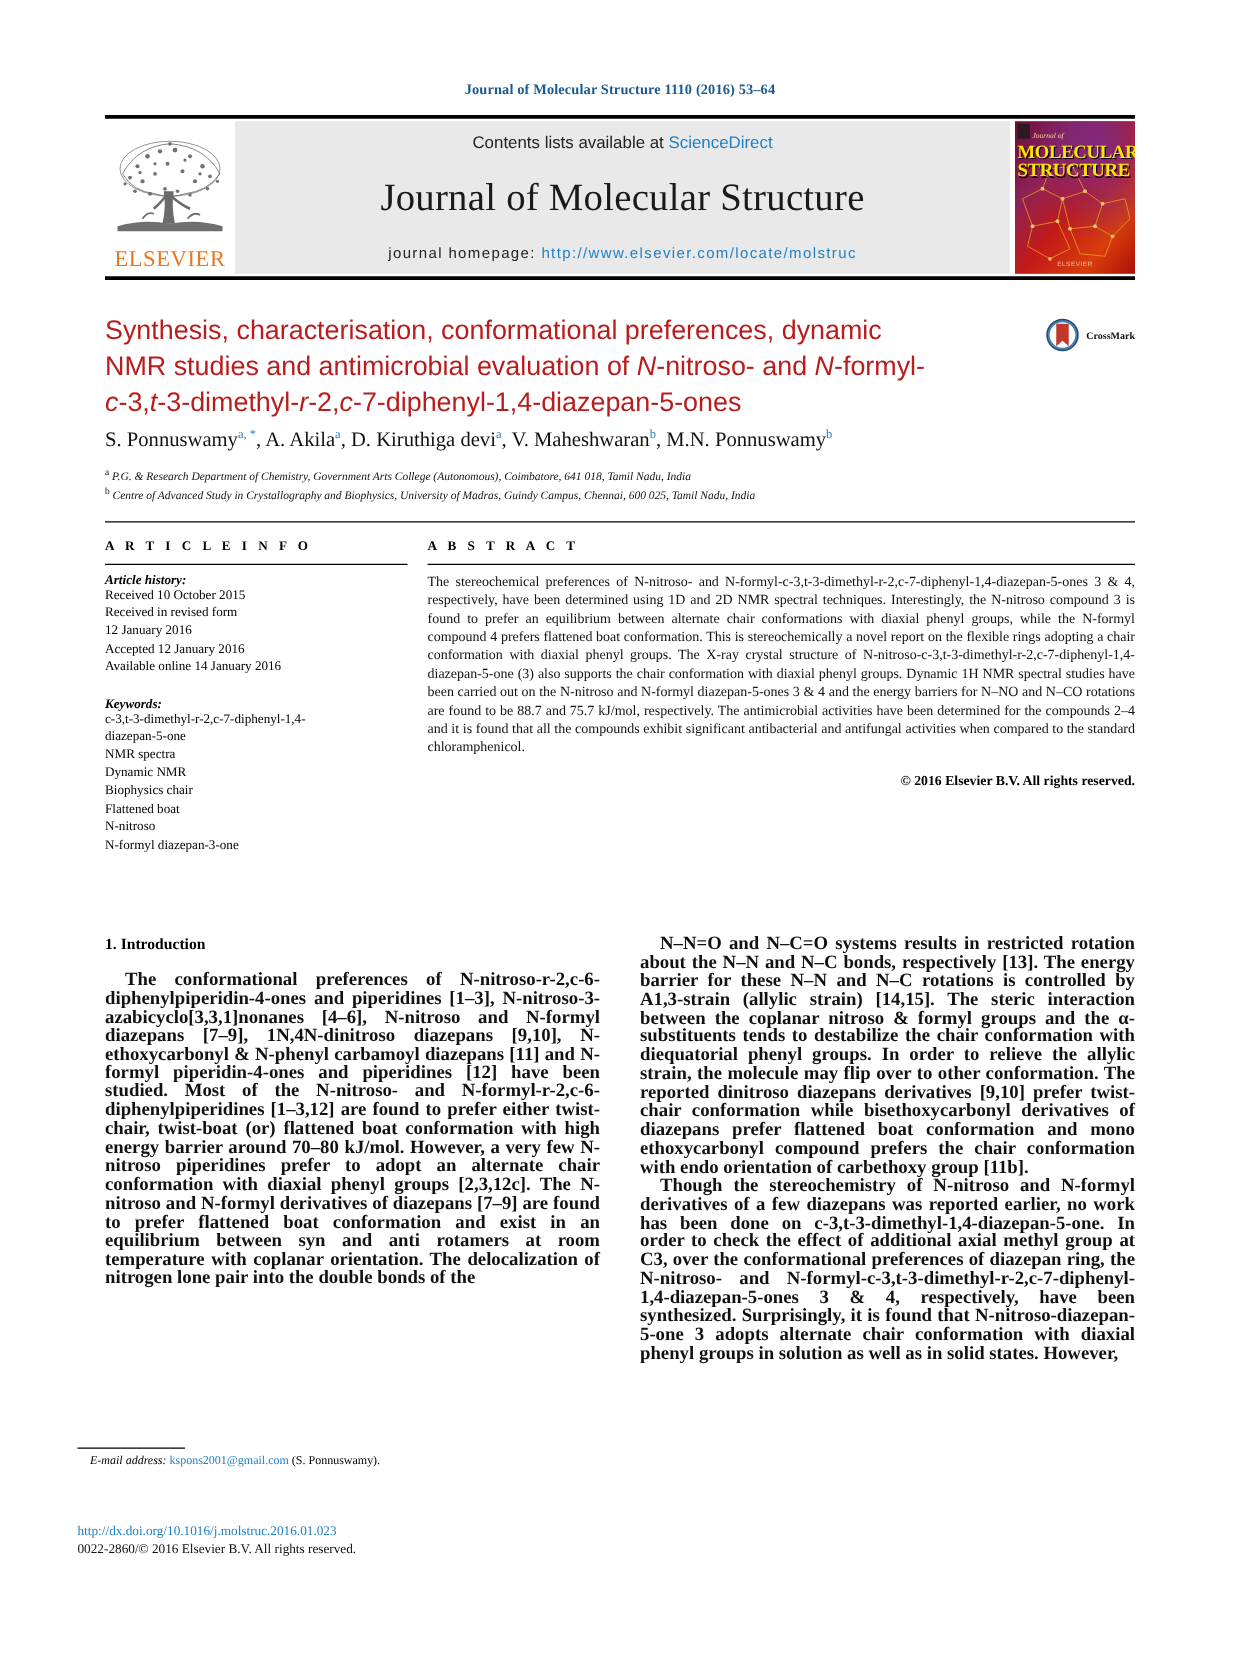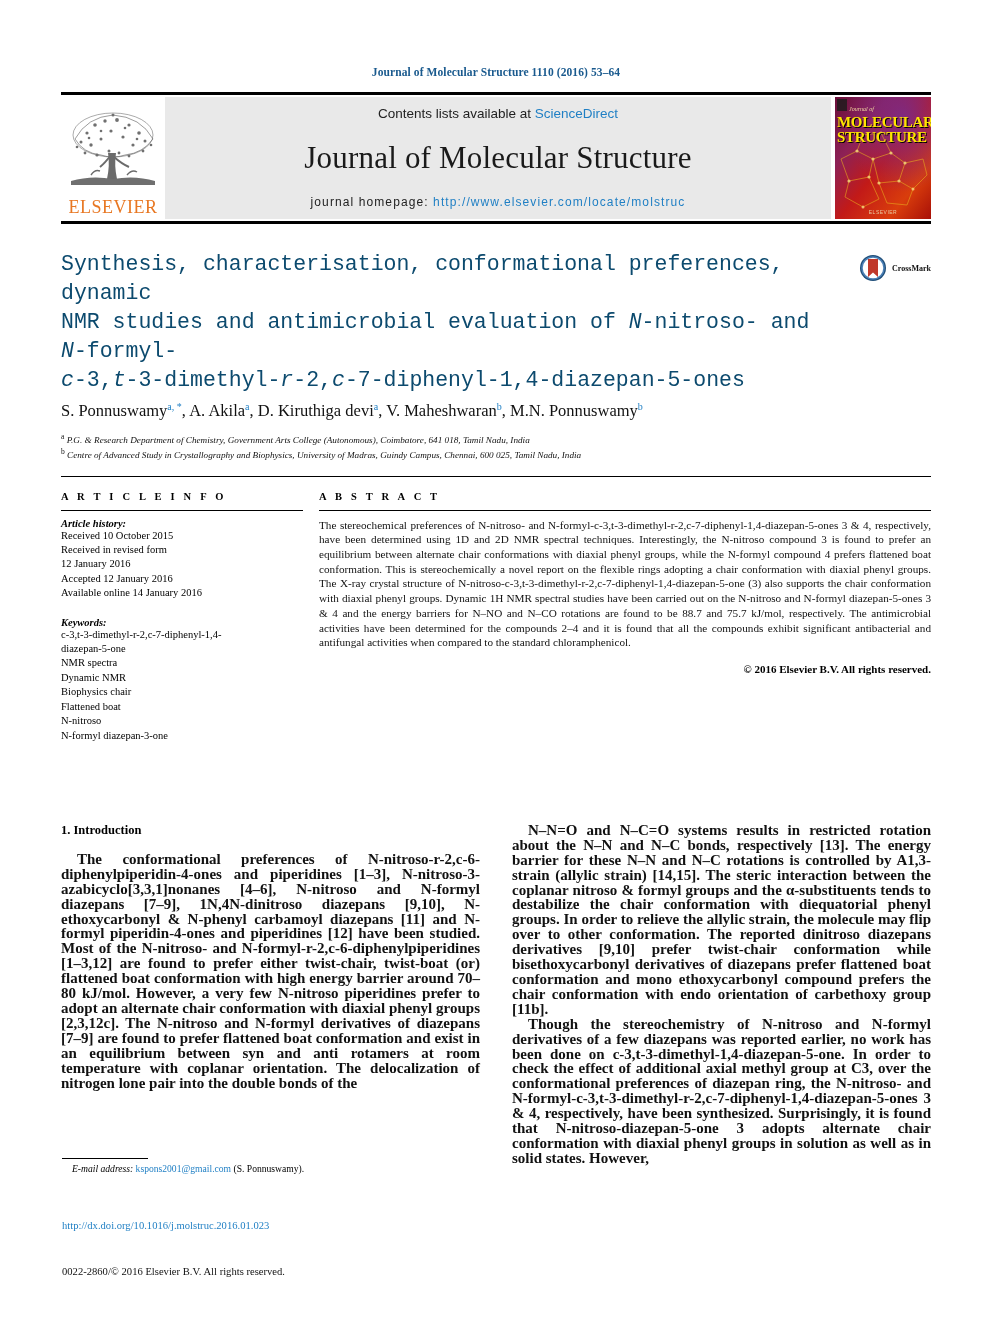--- a/index.html
+++ b/index.html
@@ -13,21 +13,21 @@
     font-family: "Liberation Serif", "DejaVu Serif", serif;
     color: #000000;
     position: relative;
     overflow: hidden;
   }
   .page {
     position: relative;
     width: 992px;
     height: 1323px;
     box-sizing: border-box;
-    padding: 0 61px;
+    padding: 0 84px;
   }
 
   
   .running-head {
     text-align: center;
     color: #1a5a8e;
     font-weight: bold;
     font-size: 11.5px;
     letter-spacing: .1px;
     padding-top: 66px;
@@ -131,24 +131,24 @@
     border-top: 3px solid #000;
     margin-top: 2px;
   }
 
   
   .title-block {
     padding-top: 26px;
     position: relative;
   }
   .article-title {
-    font-family: Liberation Mono, monospace;
+    font-family: Liberation Sans, sans-serif;
     font-size: 21.5px;
     line-height: 29px;
-    color: #0c4a6e;
+    color: #b91c1c;
     max-width: 770px;
     font-weight: normal;
     margin: 0;
   }
   .article-title i { font-style: italic; }
   .crossmark {
     position: absolute;
     right: 0; top: 30px;
     display: flex; align-items: center; gap: 5px;
   }
@@ -210,21 +210,21 @@
   .copyright {
     text-align: right;
     font-weight: bold;
     font-size: 11px;
     margin-top: 13px;
   }
 
   
   .body-cols {
     display: flex;
-    margin-top: 80px;
+    margin-top: 64px;
     gap: 32px;
   }
   .bcol { flex: 1 1 0; position: relative; }
   .bcol.left  { padding-bottom: 0; }
   h2.section-title {
     font-family: "Liberation Serif", serif;
     font-size: 12.5px;
     font-weight: bold;
     margin: 0 0 14px 0;
   }
@@ -249,21 +249,21 @@
   .fn-line { font-size: 9.6px; line-height: 13px; margin-top: 3px; }
   .fn-line i { font-style: italic; }
   .fn-mail { color: #1f7fc4; }
   .doi-block {
     position: absolute;
     left: 62px;
     top: 1219px;
     width: 430px;
   }
   .doi-line { color: #1f7fc4; font-size: 10.6px; line-height: 14px; }
-  .issn-line { font-size: 10.6px; line-height: 14px; color: #111; margin-top: 32px; }
+  .issn-line { font-size: 10.6px; line-height: 14px; color: #111; }
 </style>
 </head>
 <body>
 
 <div class="page">
 
   <div class="running-head">Journal of Molecular Structure 1110 (2016) 53–64</div>
 
   <div class="rule-thick"></div>
 

